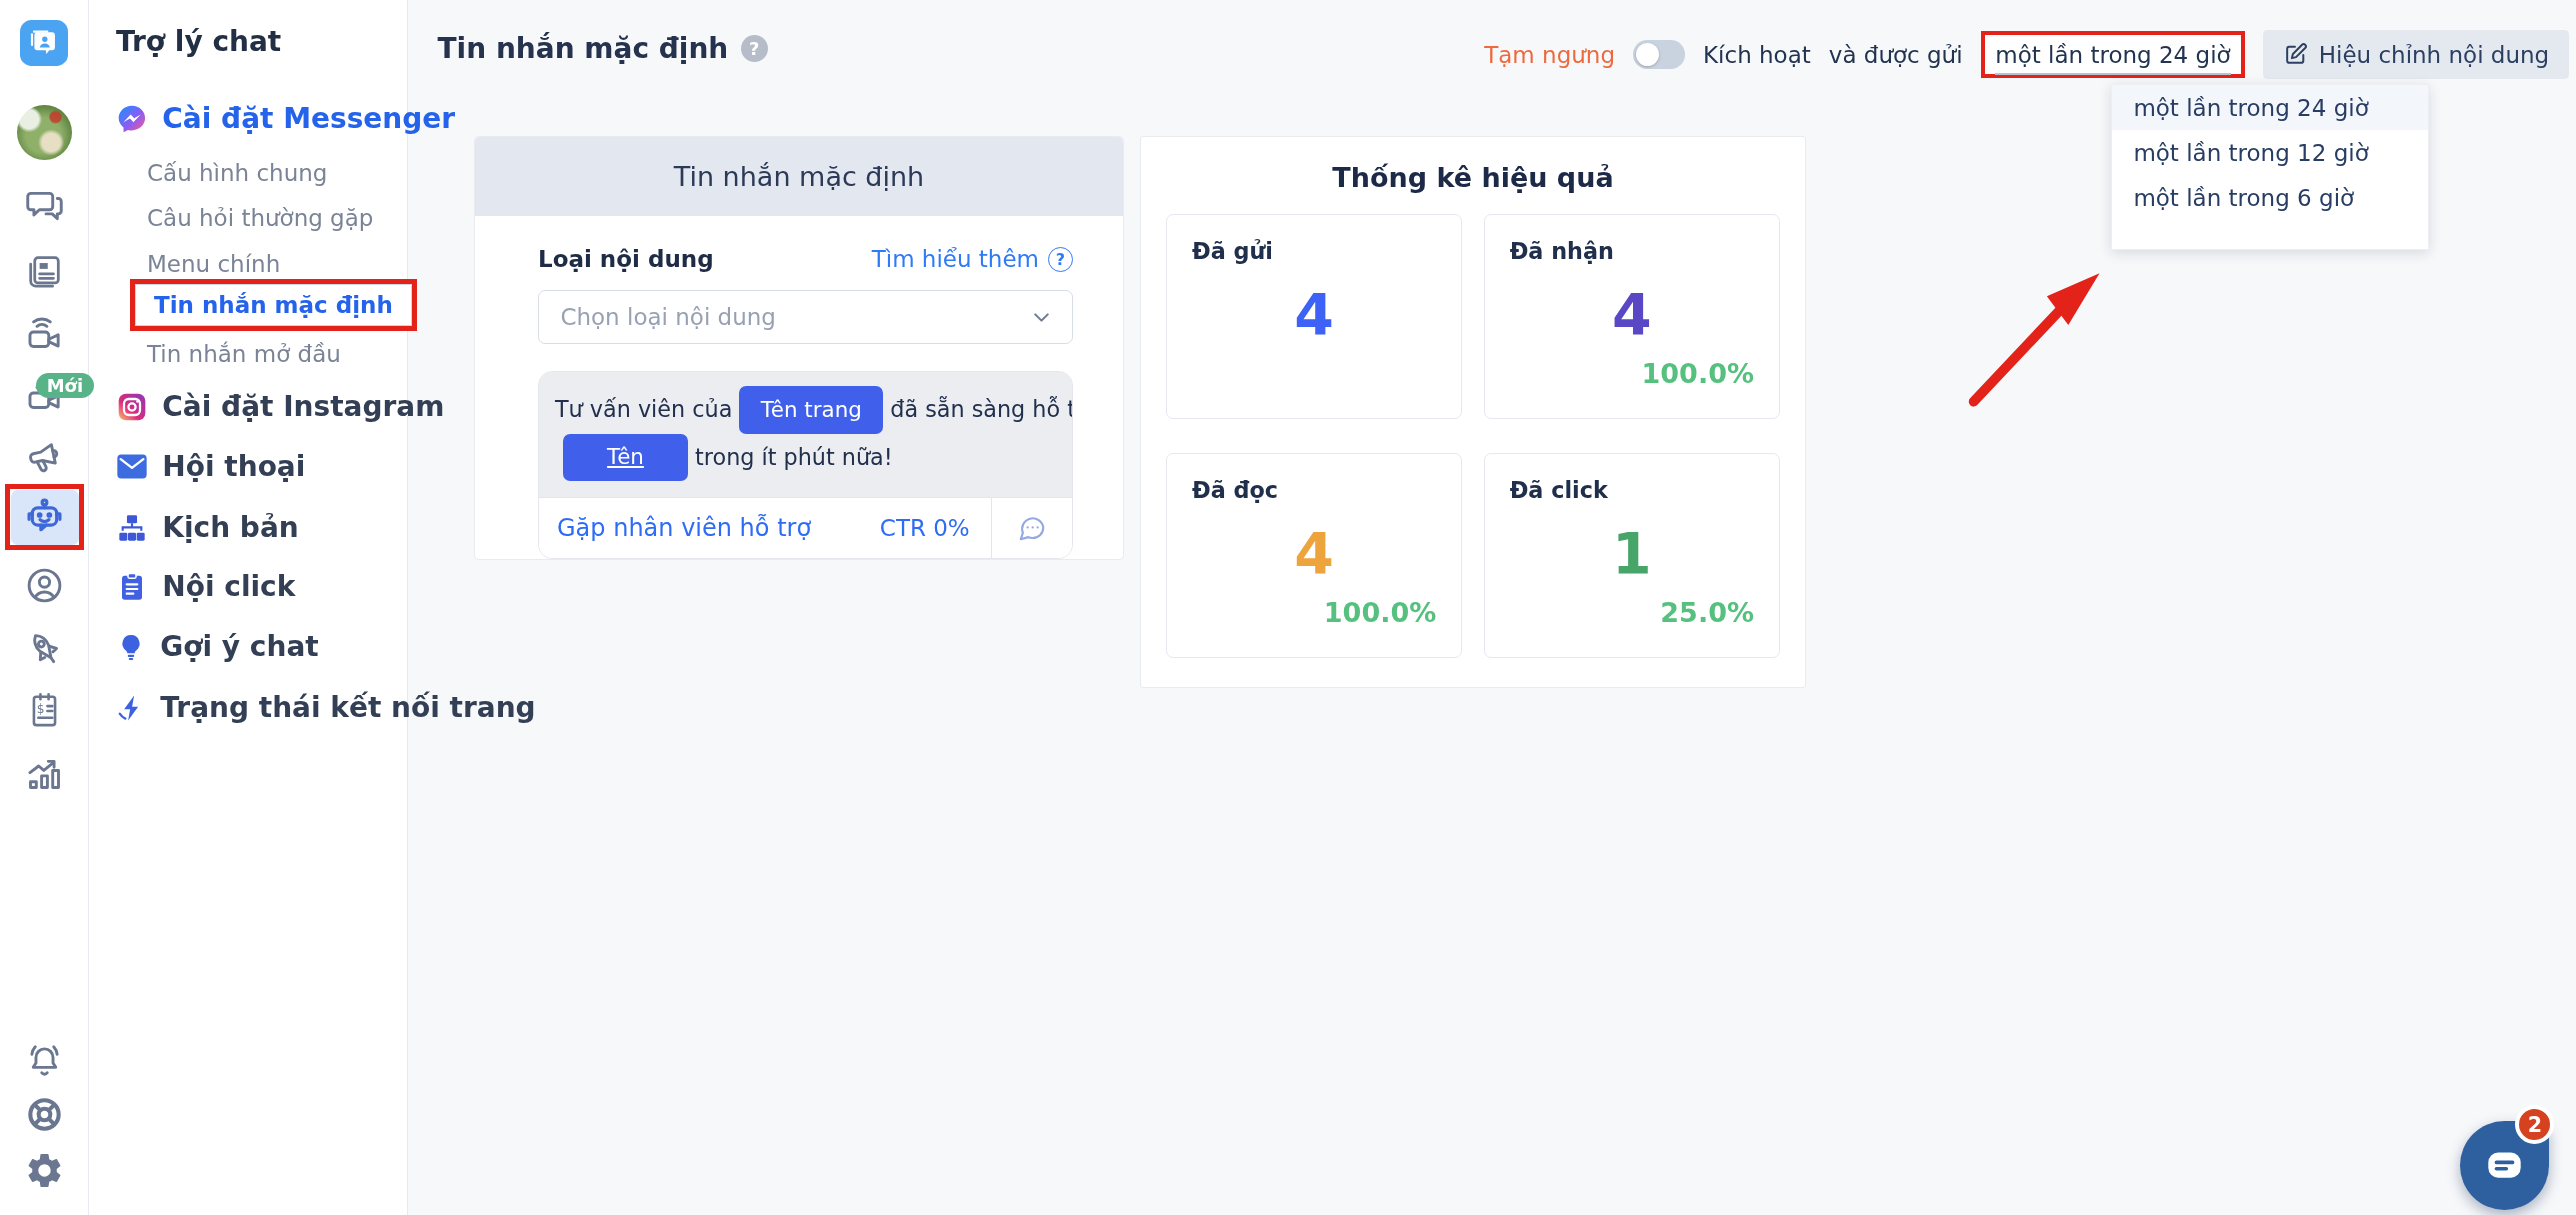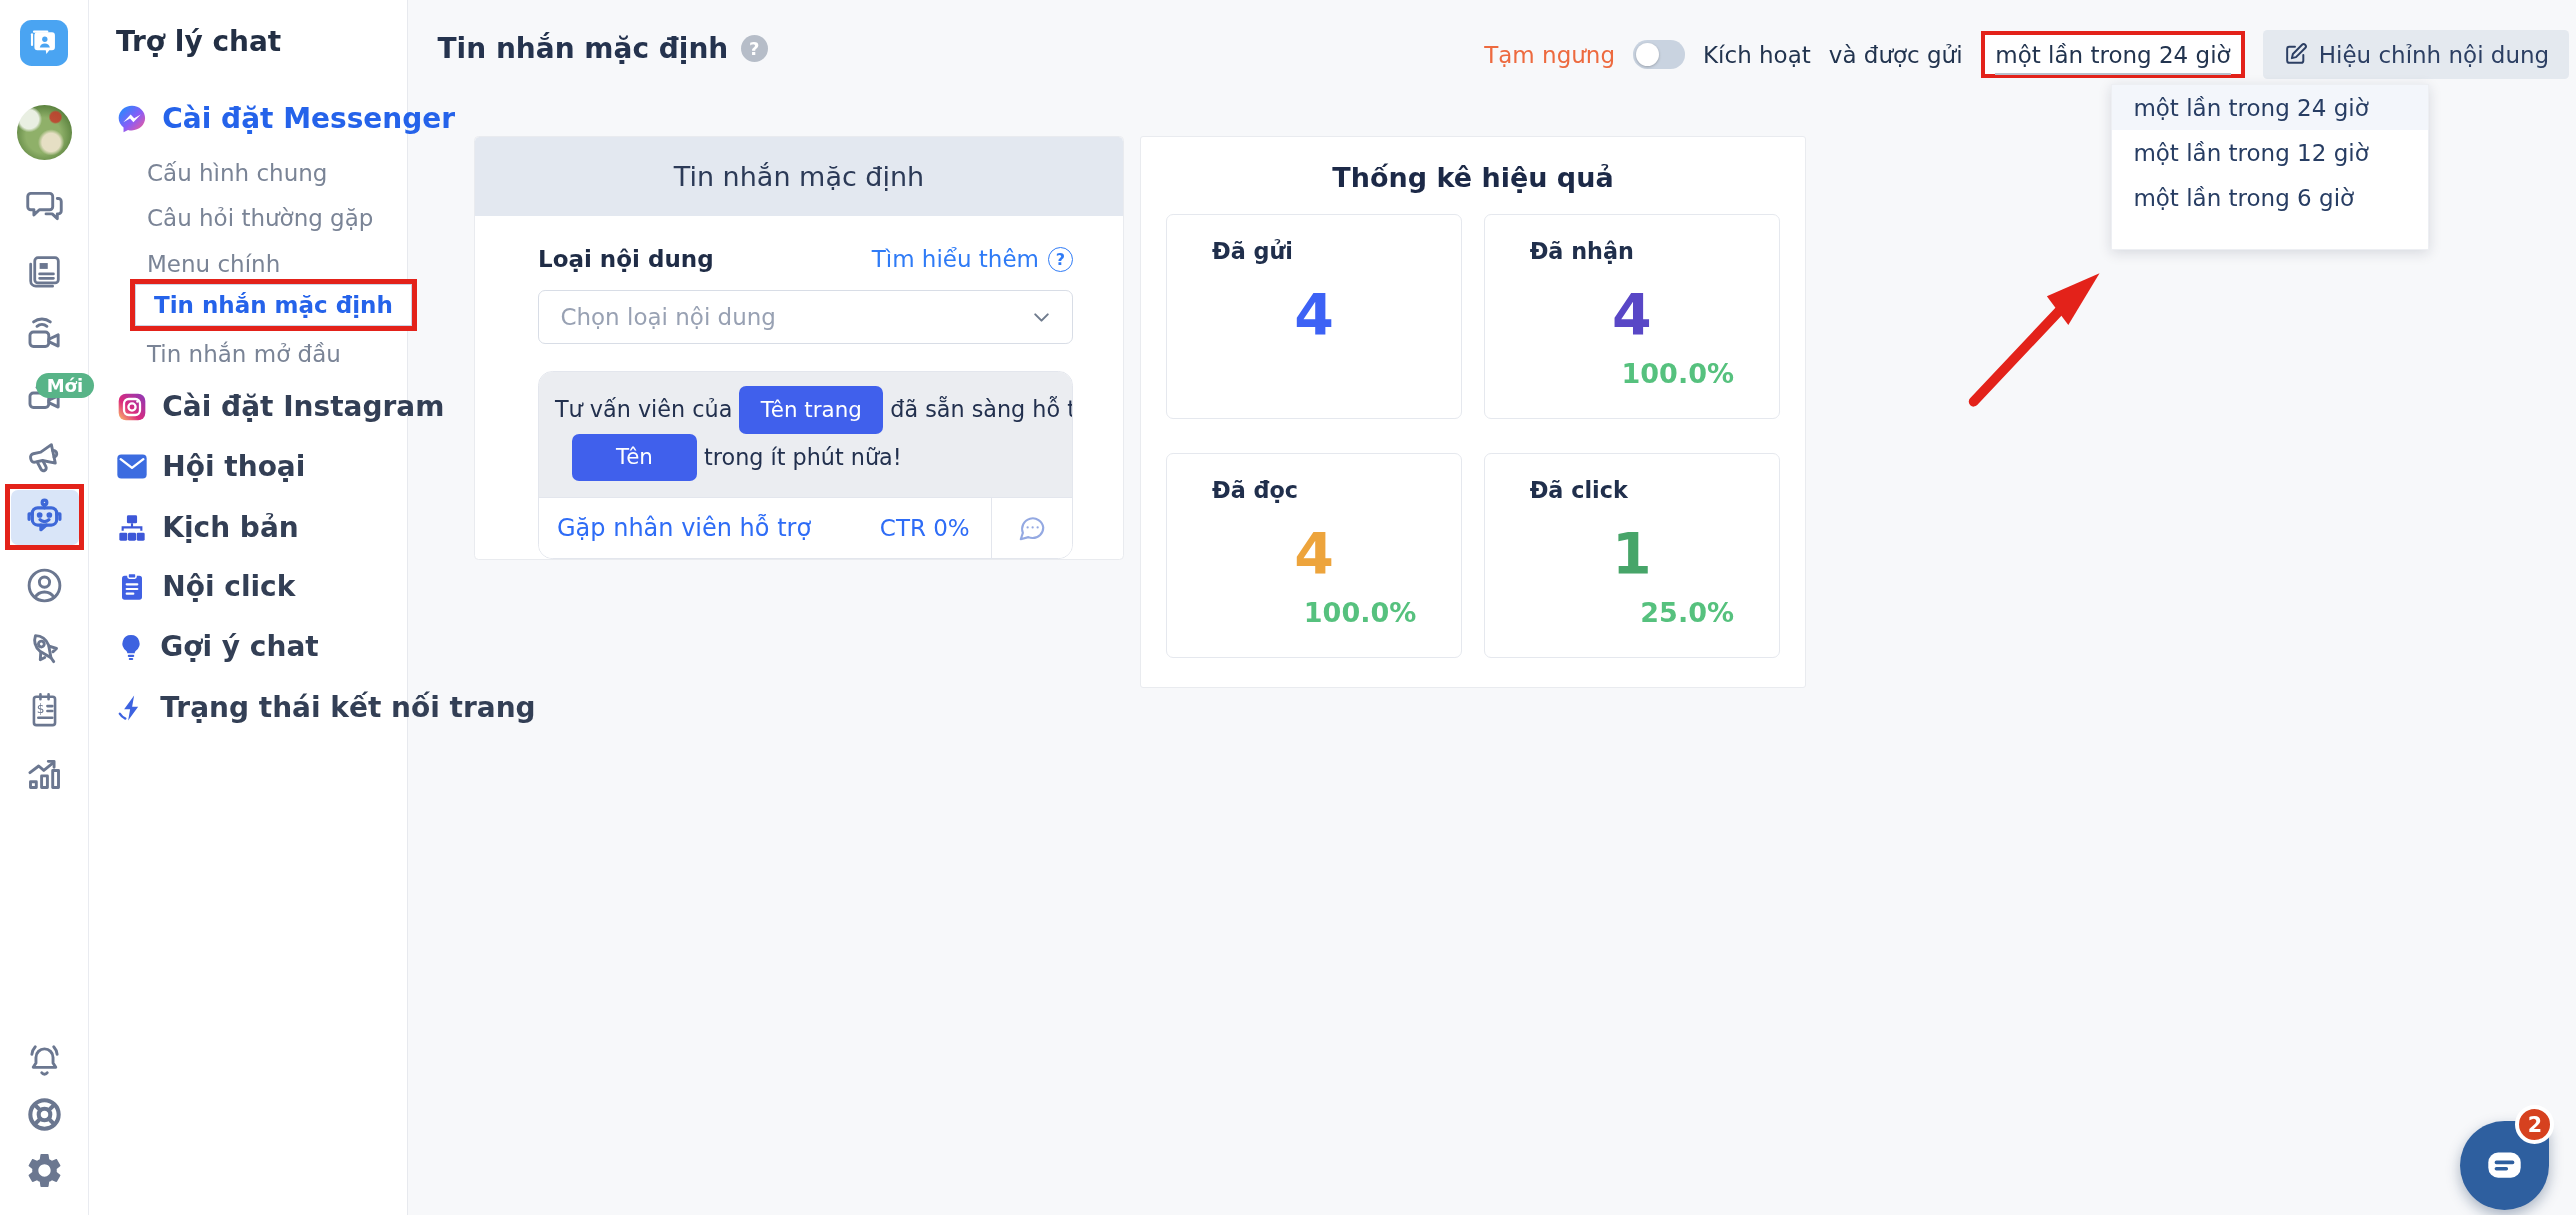--- a/index.html
+++ b/index.html
@@ -60,32 +60,32 @@
   .lbl-row{display:flex;justify-content:space-between;align-items:flex-start;gap:37px;}
   .type-lbl{font-size:23px;font-weight:bold;color:#1f2c46;}
   .learn{display:flex;align-items:center;gap:9px;font-size:23px;color:#2f7bf6;cursor:pointer;}
   .qmark{width:25px;height:25px;border-radius:50%;border:1.8px solid #2f7bf6;color:#2f7bf6;font-size:16px;font-weight:bold;display:flex;align-items:center;justify-content:center;}
   .select{margin-top:18px;height:54px;border:0.9px solid #d8dde6;border-radius:7.1px;display:flex;align-items:center;justify-content:space-between;padding:0 18px 0 21.4px;cursor:pointer;background:#fff;}
   .select .ph{font-size:23px;color:#98a1b3;}
   .preview{margin-top:27px;border:0.9px solid #e3e6ed;border-radius:14.3px;overflow:hidden;}
   .pv-grey{background:#ebedf1;padding:14.3px 16px 16px;font-size:22.3px;color:#22304e;line-height:42px;}
   .pv-line{white-space:nowrap;}
   .pill{display:inline-block;background:#4060ec;color:#fff;border-radius:7.1px;padding:2.7px 21.4px;font-size:21.4px;text-align:center;margin:0 7.1px;vertical-align:baseline;}
-  .pill.name{min-width:125px;margin-left:17px;}
+  .pill.name{min-width:125px;margin-left:8px;text-decoration:underline;}
   .pv-foot{display:flex;align-items:center;height:61px;background:#fff;border-top:0.9px solid #e3e6ed;padding-left:18px;}
   .cta-link{font-size:24px;color:#2e6cf6;cursor:pointer;}
   .ctr{margin-left:auto;font-size:23px;color:#2e6cf6;margin-right:21.4px;}
   .vdiv{width:0.9px;align-self:stretch;background:#e3e6ed;}
   .icon-cell{width:80px;display:flex;align-items:center;justify-content:center;color:#94a9e2;cursor:pointer;}
 
   
   .stats{position:absolute;left:732px;top:136px;width:666px;height:552px;background:#fff;border:0.9px solid #e9ebef;border-radius:3px;}
   .stats-title{padding-top:25px;text-align:center;font-size:27px;font-weight:bold;color:#1c2947;}
   .sgrid{margin-top:21.4px;padding:0 25px;display:grid;grid-template-columns:1fr 1fr;column-gap:21.4px;row-gap:34px;}
-  .scard{height:205px;border:0.9px solid #e5e8ee;border-radius:7.1px;padding:23px 45px;}
+  .scard{height:205px;border:0.9px solid #e5e8ee;border-radius:7.1px;padding:23px 25px;}
   .scard .slbl{font-size:22.3px;font-weight:bold;color:#202f4c;}
   .scard .sval{text-align:center;font-size:57px;font-weight:bold;margin-top:19.7px;line-height:63px;}
   .scard .spct{text-align:right;font-size:27px;font-weight:bold;color:#56c17e;margin-top:10.7px;height:32px;}
   .v0{color:#3d62f5;} .v1{color:#5947c6;} .v2{color:#eda43c;} .v3{color:#47a569;}
 
   
   .chat-widget{position:absolute;left:2460px;top:1121px;width:89px;height:89px;background:#2e5f9f;border-radius:50% 14% 50% 50%;display:flex;align-items:center;justify-content:center;box-shadow:0 5.4px 14.3px rgba(20,50,90,.35);cursor:pointer;z-index:20;}
   .chat-badge{position:absolute;top:-16px;right:-5.4px;width:39px;height:39px;border-radius:50%;background:#d6411f;border:4.5px solid #fff;color:#fff;font-size:20.6px;font-weight:bold;display:flex;align-items:center;justify-content:center;}
 </style>
 </head>

